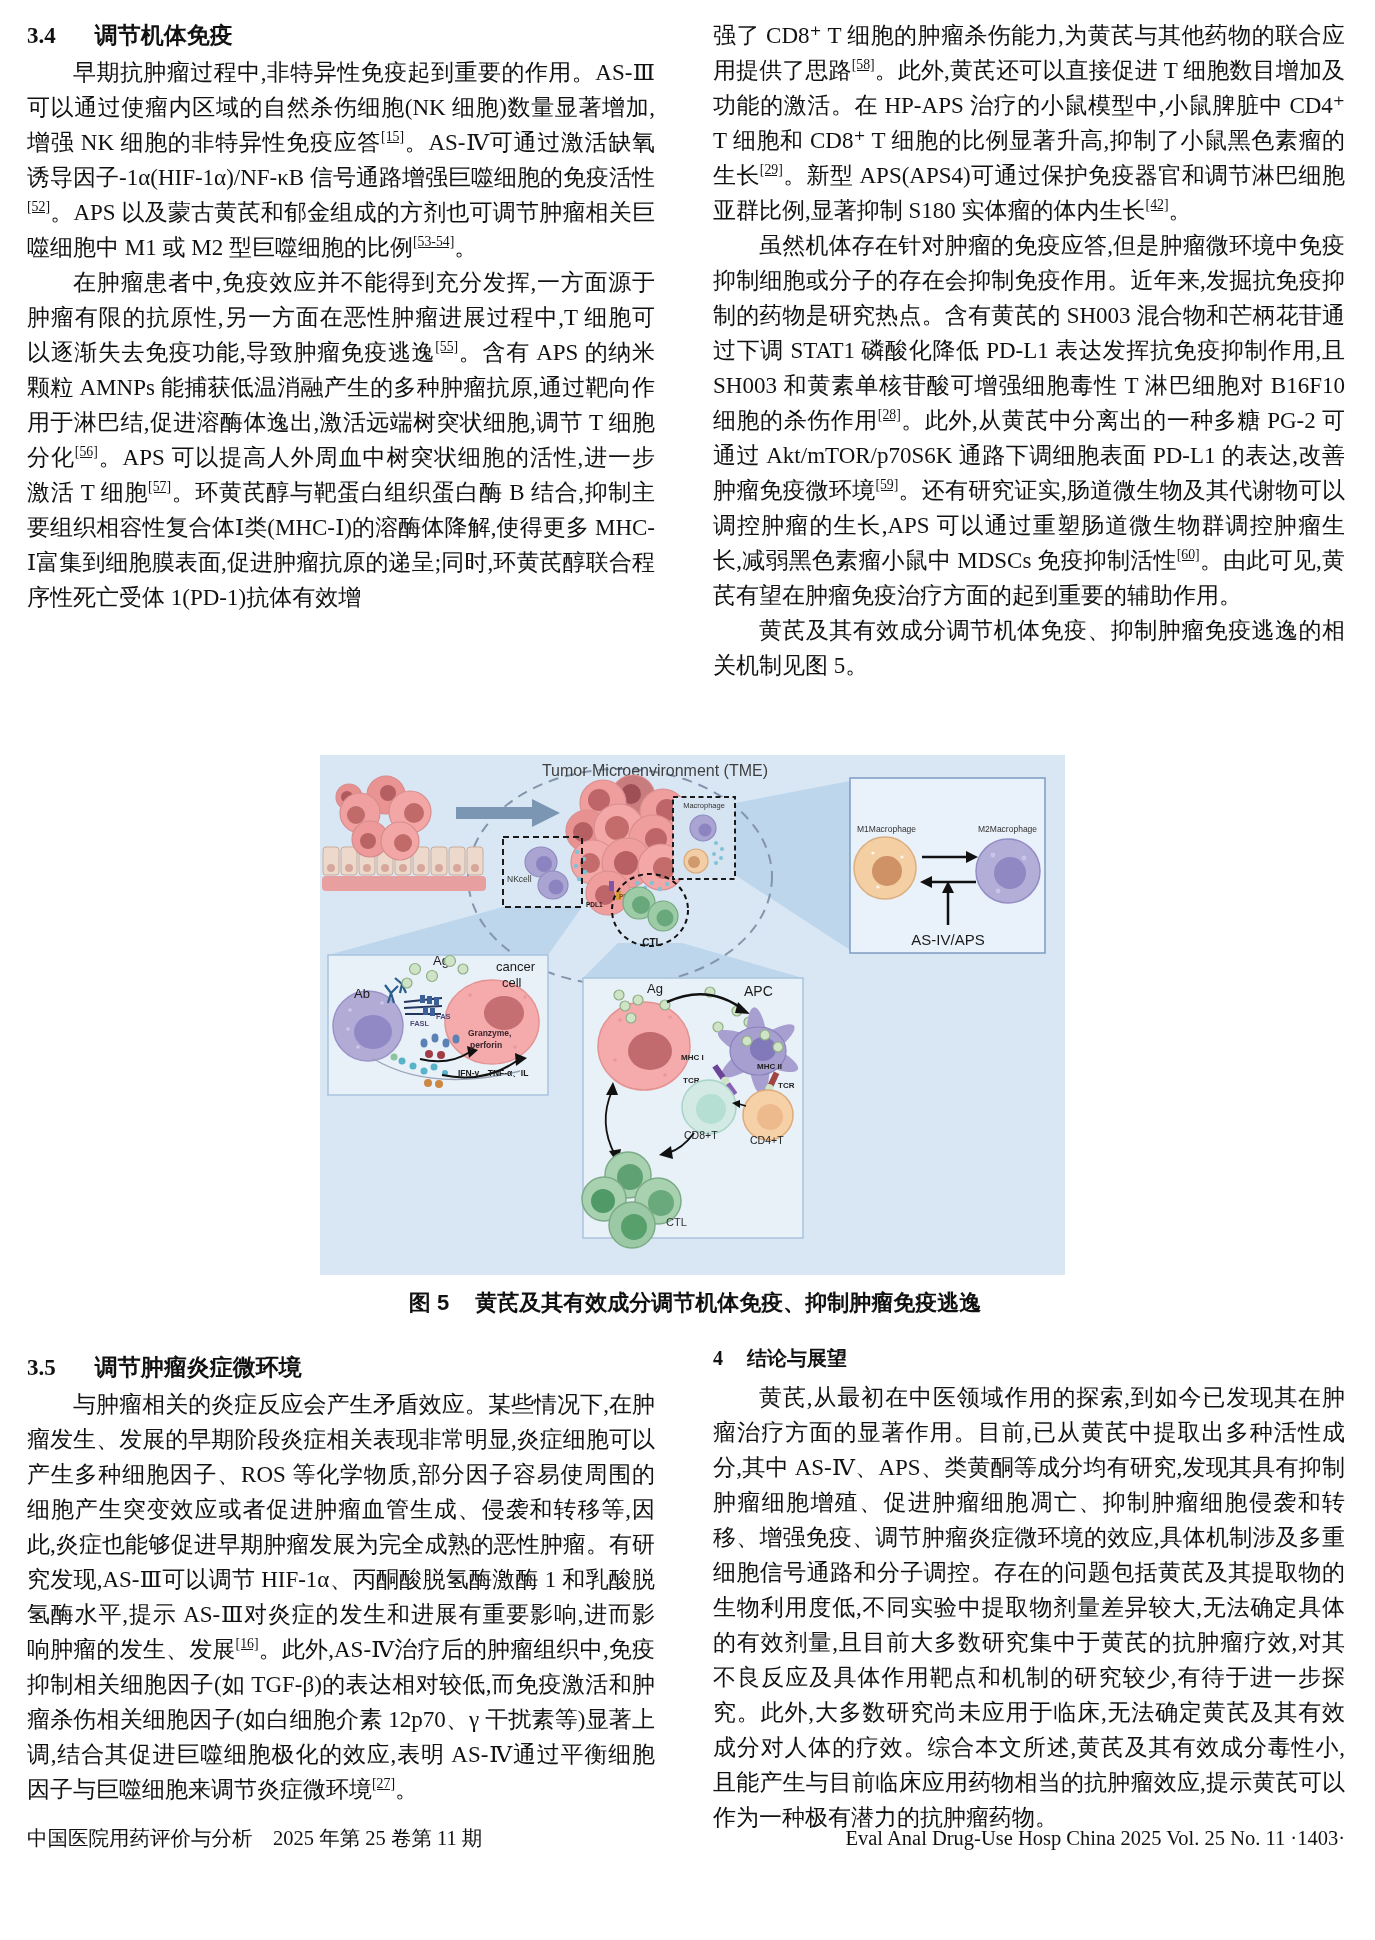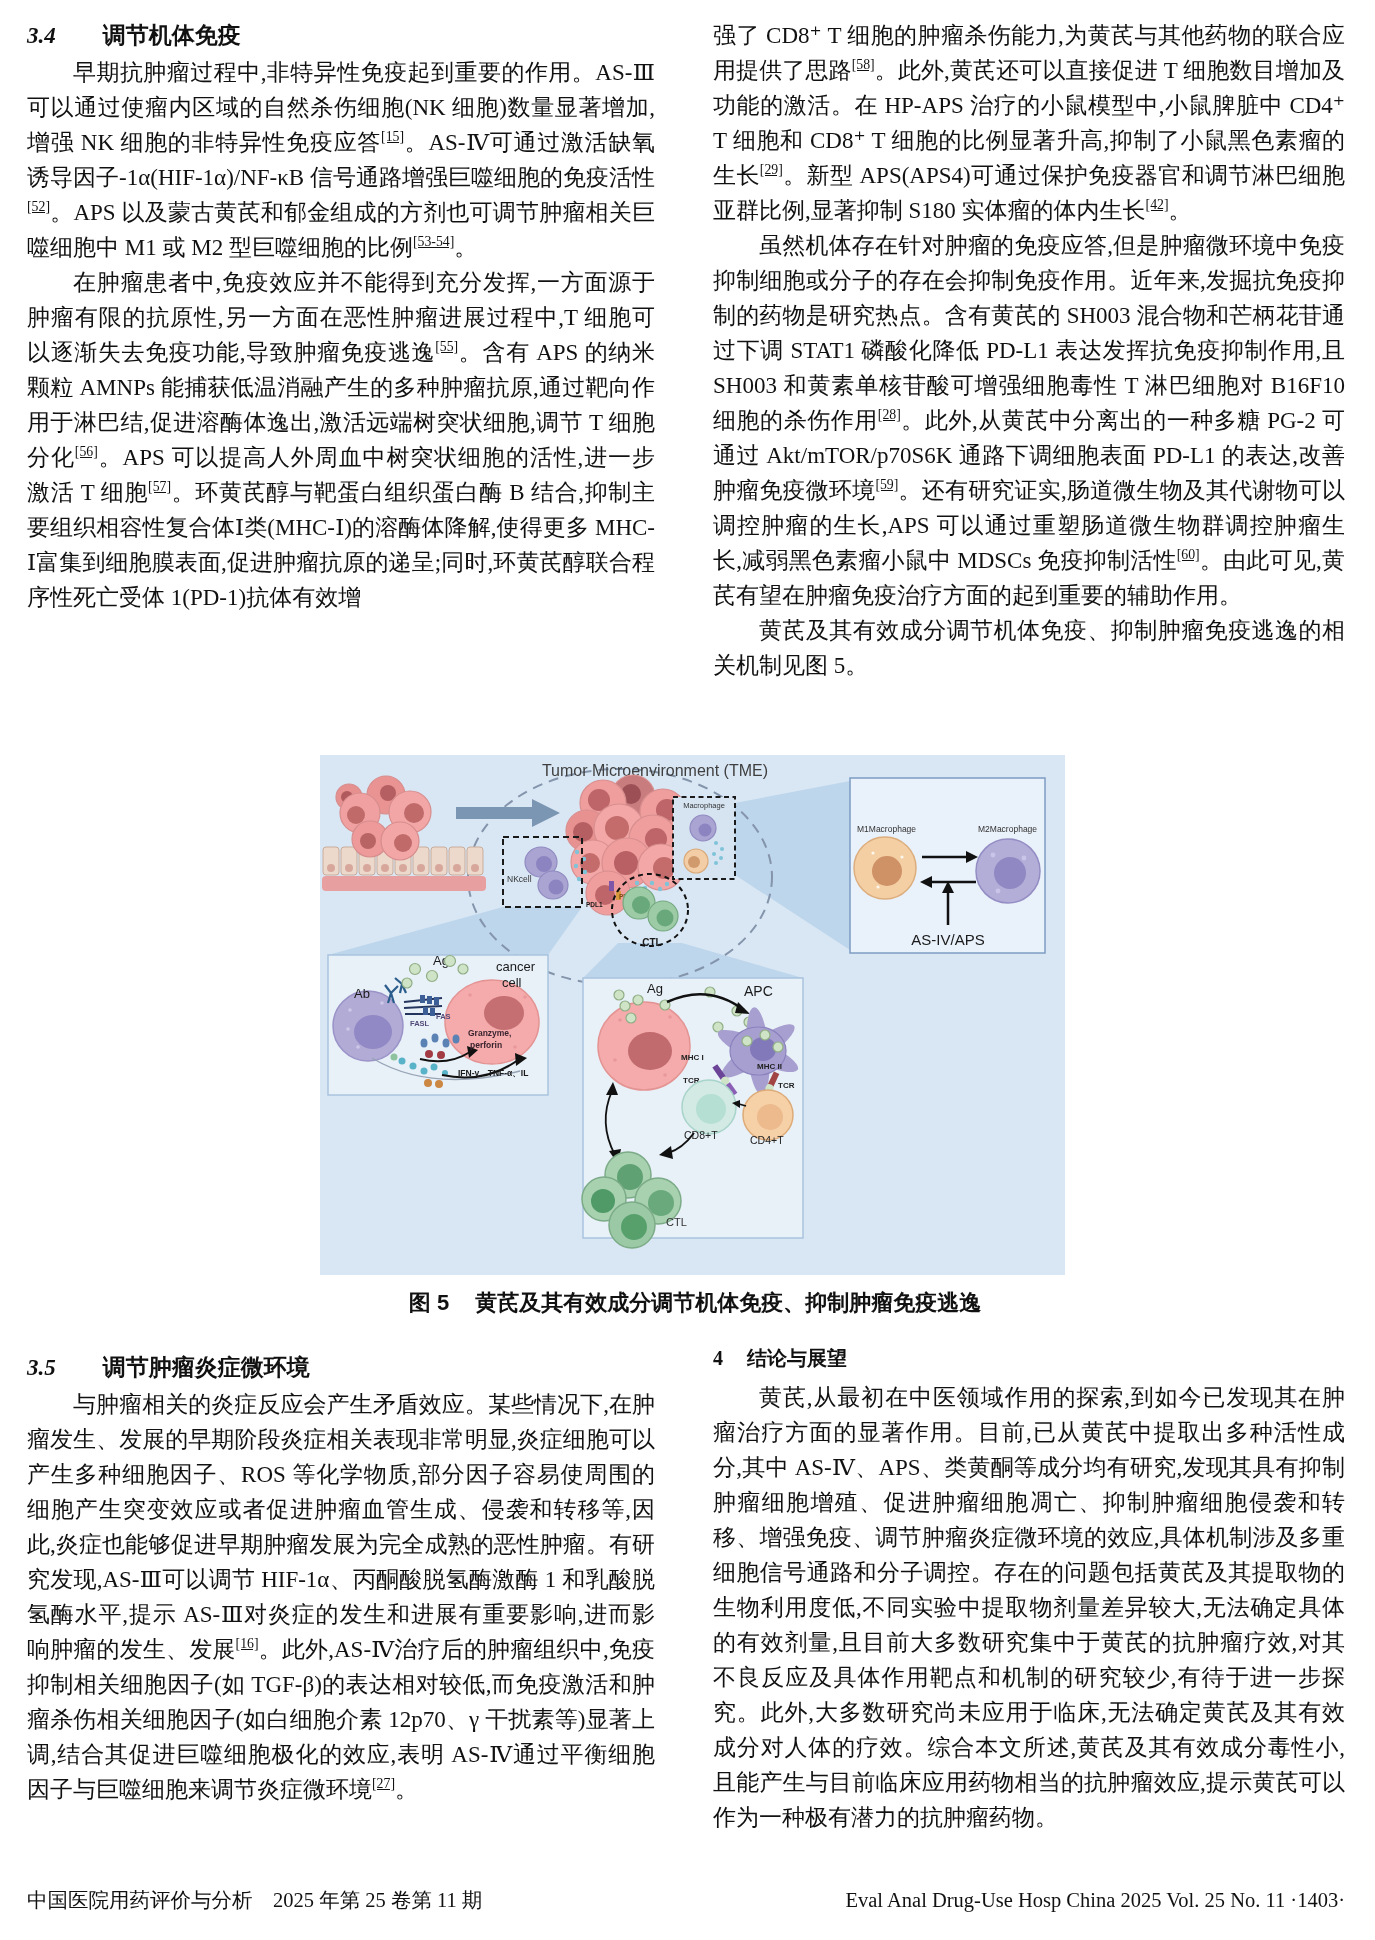--- a/index.html
+++ b/index.html
@@ -6,36 +6,36 @@
   body{
     width:1375px;height:1940px;position:relative;background:#ffffff;
     font-family:"Liberation Serif","DejaVu Serif",serif;color:#111;
     overflow:hidden;
   }
   .col{position:absolute;text-align:justify;font-size:23px;line-height:35px;}
   .col p{margin:0;text-indent:2em;}
   .col p.noindent{text-indent:0;}
   sup{font-size:0.60em;line-height:0;text-decoration:underline;}
   h3{margin:0;font-size:23px;line-height:36px;font-weight:bold;}
-  h3 .hnum{font-family:"Liberation Serif","DejaVu Serif",serif;margin-right:28px;font-style:italic;}
+  h3 .hnum{font-family:"Liberation Serif","DejaVu Serif",serif;margin-right:20px;}
   h3 .htitle{font-family:Liberation Mono, monospace;margin-left:19px;}
   h2{margin:0;font-size:20px;line-height:44px;font-weight:bold;}
   h2 .hnum{font-family:"Liberation Serif","DejaVu Serif",serif;margin-right:24px;}
   h2 .htitle{font-family:"Liberation Sans","DejaVu Sans",sans-serif;}
   #figure5{position:absolute;left:320px;top:755px;width:745px;height:372px;}
   #figure5 svg{display:block;}
   #figure5 text{font-family:"Liberation Sans","DejaVu Sans",sans-serif;}
   .fig-caption{
     position:absolute;top:1288px;left:27px;width:1318px;text-align:center;
     font-weight:bold;font-size:22px;line-height:30px;
     font-family:"Liberation Sans","DejaVu Sans",sans-serif;
   }
   .fig-caption .cap-label{margin-right:26px;margin-left:18px;}
   .footer{
-    position:absolute;top:1886px;left:27px;width:1318px;
+    position:absolute;top:1824px;left:27px;width:1318px;
     display:flex;justify-content:space-between;align-items:baseline;
     font-size:20.5px;
   }
 </style>
 </head>
 <body>
 
 <div class="col" id="left-top" style="left:27px;top:18px;width:628px;">
   <h3>
     <span class="hnum">3.4</span><span class="htitle">调节机体免疫</span>

